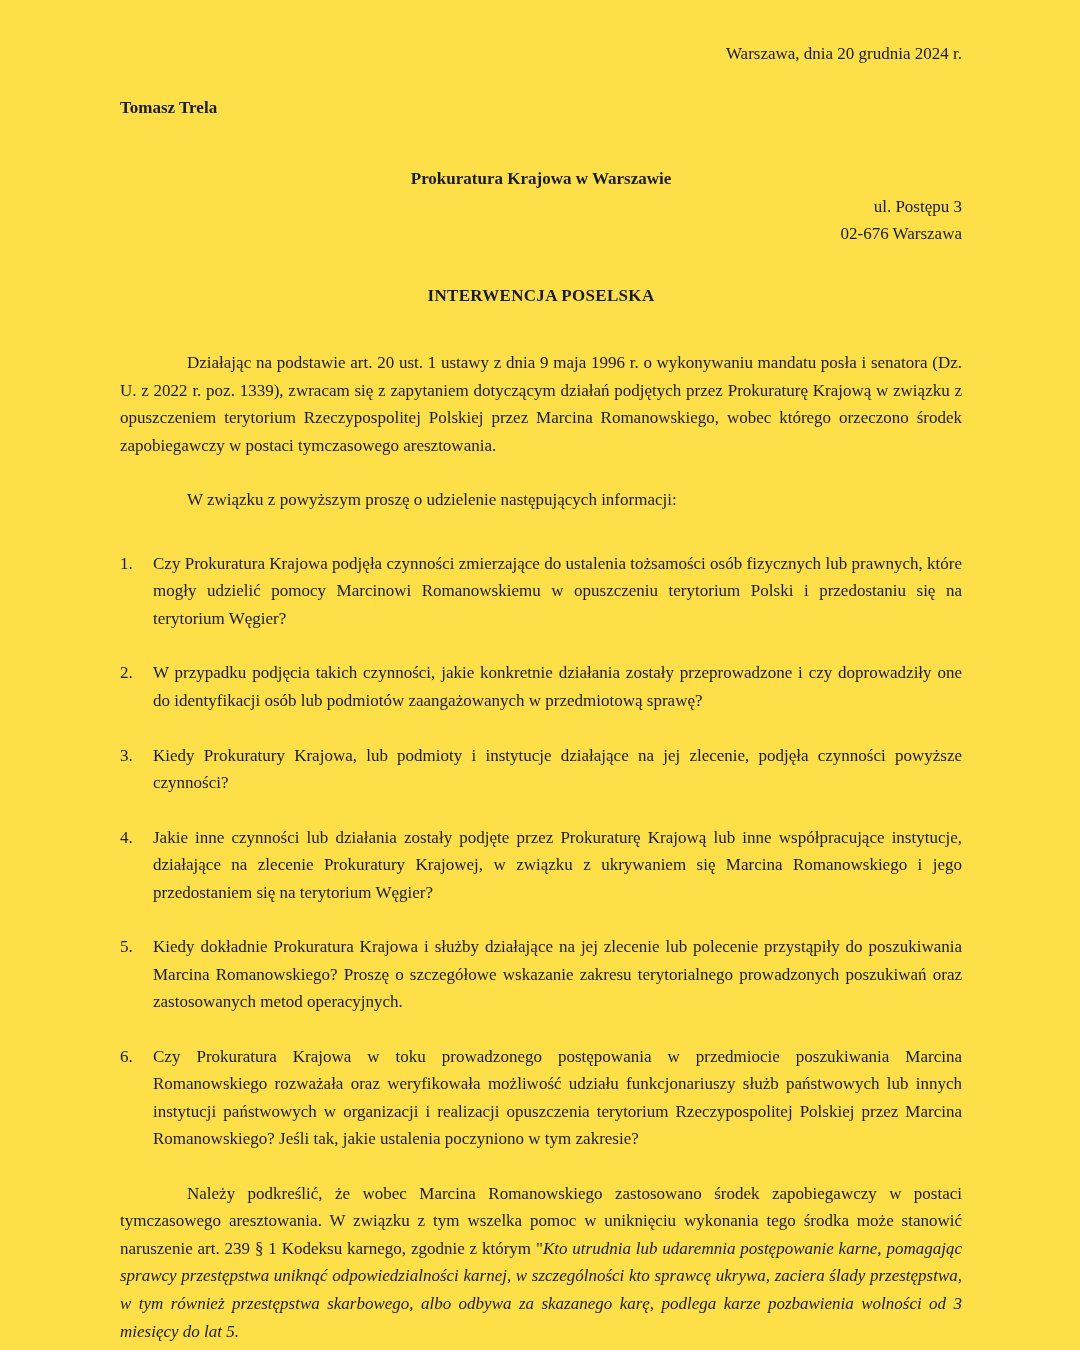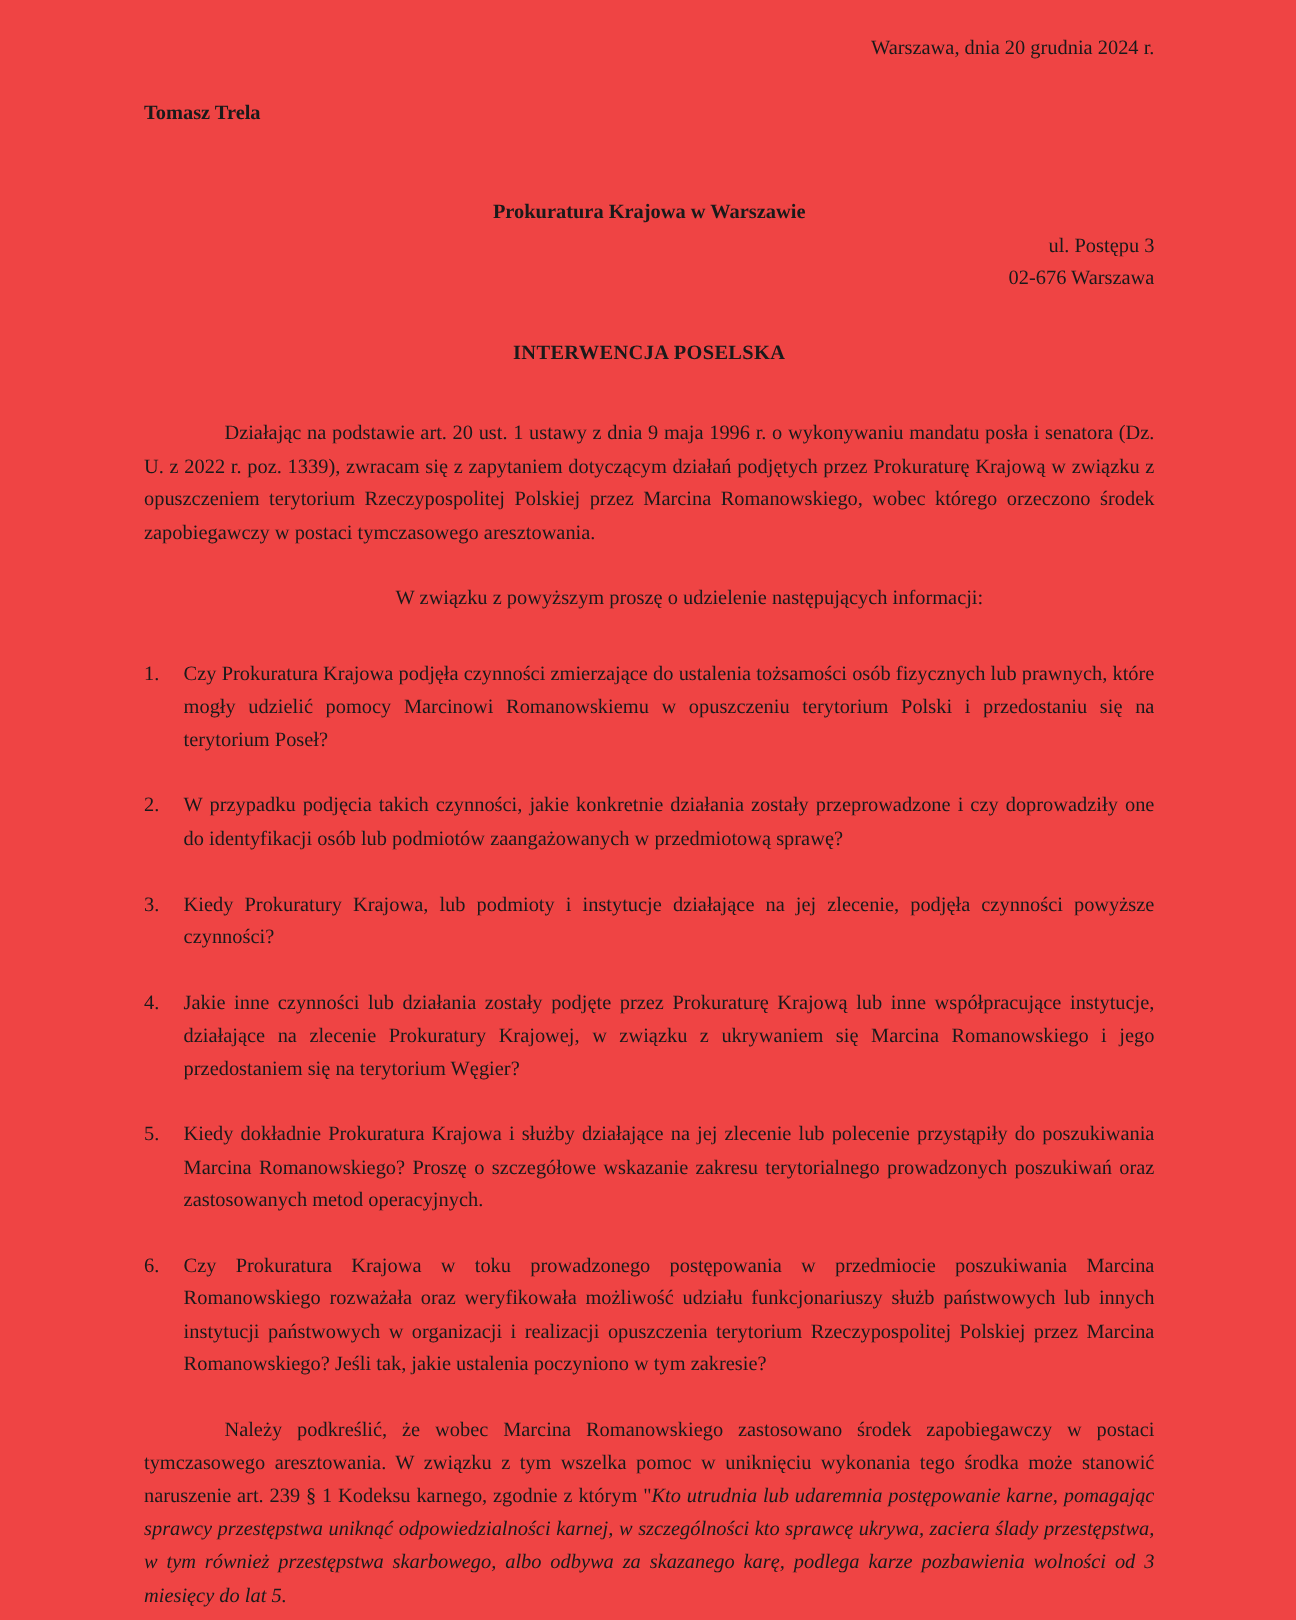--- a/index.html
+++ b/index.html
@@ -5,57 +5,57 @@
   html, body {
     margin: 0;
     padding: 0;
     background: #ffffff;
   }
   .page {
     position: relative;
     width: 1080px;
     height: 1350px;
     margin: 0 auto;
-    background: #ef4444;
+    background: #fde047;
     color: #1a1a1a;
     font-family: "Liberation Serif", "DejaVu Serif", serif;
     font-size: 17px;
     line-height: 1.62;
     box-sizing: border-box;
-    padding: 26px 118px 40px 120px;
+    padding: 40px 118px 40px 120px;
     overflow: hidden;
   }
   .date-line {
     text-align: right;
     margin-bottom: 26px;
   }
   .sender-block {
     text-align: left;
-    margin-bottom: 56px;
+    margin-bottom: 44px;
   }
   .sender-block .name { font-weight: bold; }
   .recipient-block {
     text-align: right;
     margin-bottom: 34px;
   }
   .recipient-block .name { font-weight: bold; text-align: center; }
   .doc-title {
     text-align: center;
     font-weight: bold;
     margin: 16px 0 40px 0;
     font-size: 17px;
     letter-spacing: 0.3px;
   }
   p.body-para {
     margin: 0 0 27px 0;
     text-align: justify;
     text-indent: 67px;
   }
   p.no-justify {
-    text-align: center;
+    text-align: left;
   }
   .q-list {
     margin: 36px 0 0 0;
     padding: 0;
   }
   .q-item {
     display: flex;
     margin: 0 0 27px 0;
   }
   .q-num {
@@ -87,21 +87,21 @@
 
   <h1 class="doc-title">INTERWENCJA POSELSKA</h1>
 
   <p class="body-para">Działając na podstawie art. 20 ust. 1 ustawy z dnia 9 maja 1996 r. o wykonywaniu mandatu posła i senatora (Dz. U. z 2022 r. poz. 1339), zwracam się z zapytaniem dotyczącym działań podjętych przez Prokuraturę Krajową w związku z opuszczeniem terytorium Rzeczypospolitej Polskiej przez Marcina Romanowskiego, wobec którego orzeczono środek zapobiegawczy w postaci tymczasowego aresztowania.</p>
 
   <p class="body-para no-justify">W związku z powyższym proszę o udzielenie następujących informacji:</p>
 
   <div class="q-list">
     <div class="q-item">
       <span class="q-num">1.</span>
-      <div class="q-text">Czy Prokuratura Krajowa podjęła czynności zmierzające do ustalenia tożsamości osób fizycznych lub prawnych, które mogły udzielić pomocy Marcinowi Romanowskiemu w opuszczeniu terytorium Polski i przedostaniu się na terytorium Poseł?</div>
+      <div class="q-text">Czy Prokuratura Krajowa podjęła czynności zmierzające do ustalenia tożsamości osób fizycznych lub prawnych, które mogły udzielić pomocy Marcinowi Romanowskiemu w opuszczeniu terytorium Polski i przedostaniu się na terytorium Węgier?</div>
     </div>
     <div class="q-item">
       <span class="q-num">2.</span>
       <div class="q-text">W przypadku podjęcia takich czynności, jakie konkretnie działania zostały przeprowadzone i czy doprowadziły one do identyfikacji osób lub podmiotów zaangażowanych w przedmiotową sprawę?</div>
     </div>
     <div class="q-item">
       <span class="q-num">3.</span>
       <div class="q-text">Kiedy Prokuratury Krajowa, lub podmioty i instytucje działające na jej zlecenie, podjęła czynności powyższe czynności?</div>
     </div>
     <div class="q-item">

